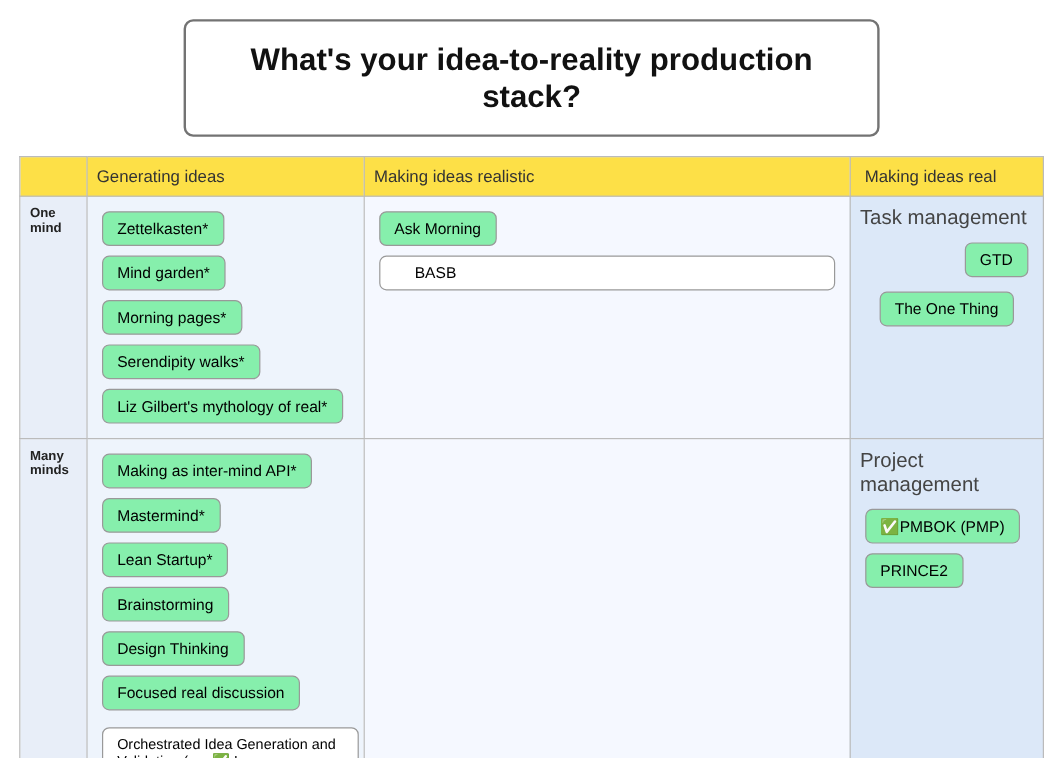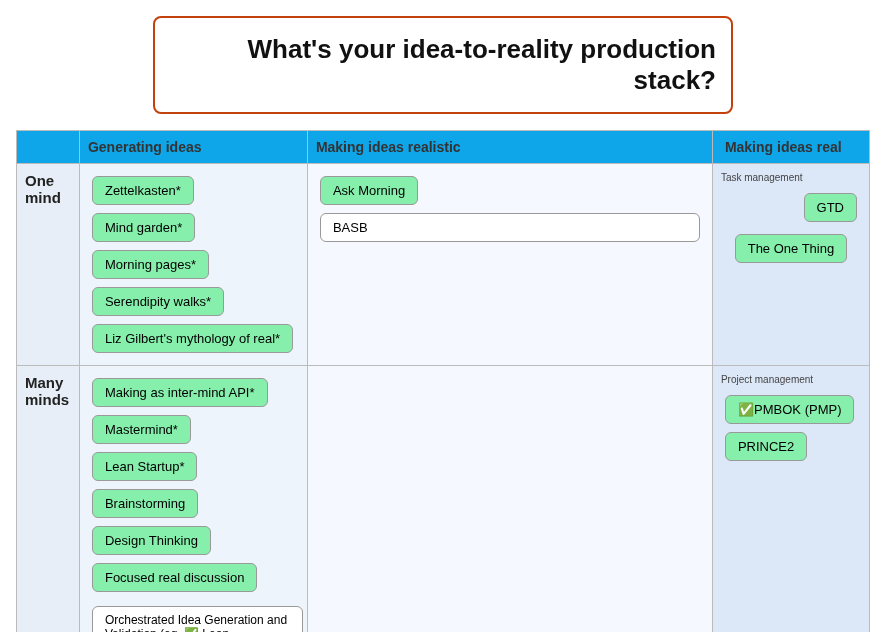--- a/index.html
+++ b/index.html
@@ -4,53 +4,53 @@
   <style>
     * { box-sizing: border-box; margin: 0; padding: 0; }
     body {
       font-family: -apple-system, BlinkMacSystemFont, 'Segoe UI', sans-serif;
       background: #fff;
       width: 886px;
       min-height: 632px;
       padding: 16px;
     }
     .title-box {
-      border: 2px solid #c2410c;
+      border: 2px solid #737373;
       border-radius: 8px;
-      text-align: right;
+      text-align: center;
       padding: 16px 15px;
       margin: 0 auto 16px auto;
       max-width: 580px;
     }
     .title-box h1 {
       font-size: 26px;
       font-weight: 800;
       color: #111;
     }
     .main-table {
       width: 100%;
       border-collapse: collapse;
       border: 1px solid #bbb;
     }
     .main-table th, .main-table td {
       border: 1px solid #bbb;
       padding: 8px;
       vertical-align: top;
     }
     .col-header {
-      background: #0ea5e9;
+      background: #fde047;
       font-size: 14px;
       color: #333;
-      font-weight: 700;
+      font-weight: 400;
       text-align: left;
       padding: 10px 14px;
     }
     .row-header {
       background: #e8eef8;
-      font-size: 15px;
+      font-size: 11px;
       font-weight: 600;
       color: #222;
       width: 100px;
       padding: 12px 10px;
     }
     .cell-generating-one { background: #eef4fc; }
     .cell-making-one { background: #f5f8ff; }
     .cell-real-one { background: #dce8f8; }
     .cell-generating-many { background: #eef4fc; }
     .cell-making-many { background: #f5f8ff; }
@@ -68,31 +68,31 @@
     .chip-wide {
       display: inline-block;
       border: 1.5px solid #999;
       border-radius: 6px;
       padding: 6px 12px;
       font-size: 13px;
       background: #fff;
       margin: 4px;
     }
     .section-label {
-      font-size: 10px;
+      font-size: 17px;
       color: #444;
       font-weight: 500;
       margin-bottom: 6px;
       display: block;
     }
     .basb-chip {
       display: inline-block;
       border: 1.5px solid #999;
       border-radius: 6px;
-      padding: 6px 12px;
+      padding: 6px 29px;
       font-size: 13px;
       background: #fff;
       margin: 4px;
       width: 380px;
     }
   </style>
 </head>
 <body>
 
 <div>

